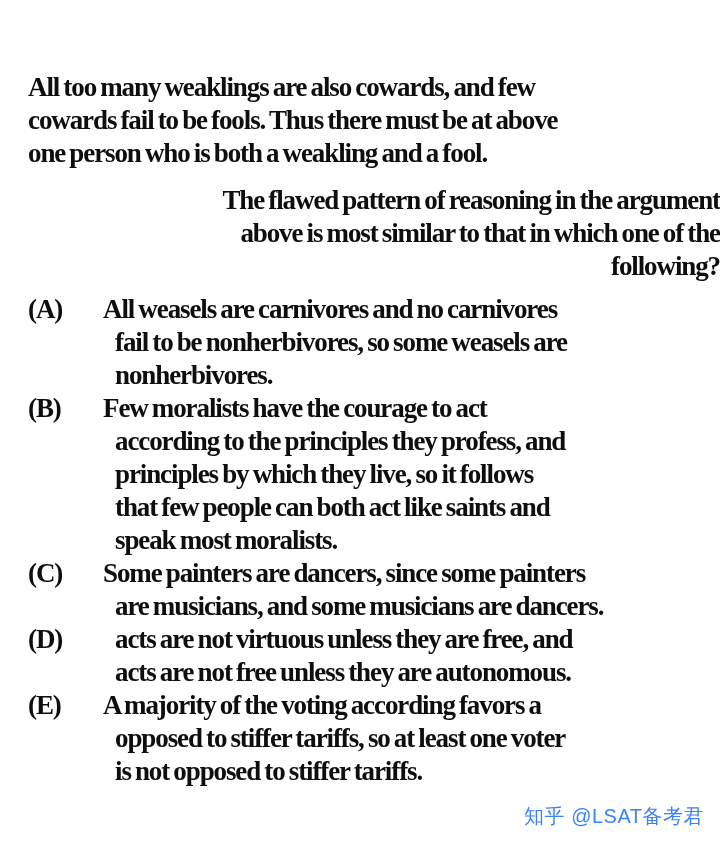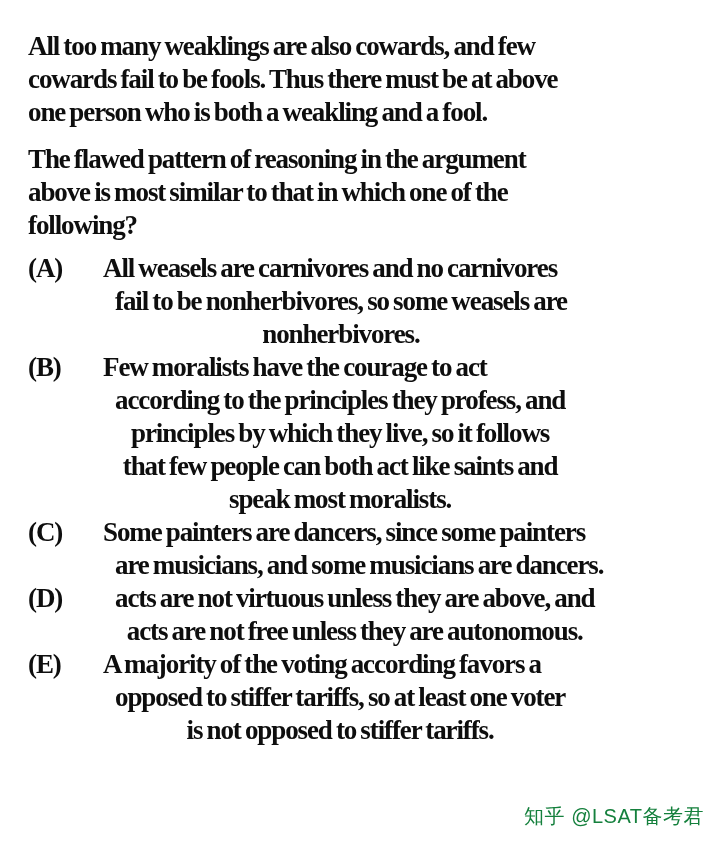--- a/index.html
+++ b/index.html
@@ -11,46 +11,47 @@
     height: 847px;
     background: #ffffff;
     overflow: hidden;
     position: relative;
     font-family: "Liberation Serif", serif;
     font-weight: 700;
     color: #0e0e0e;
   }
   .content {
     padding: 30px 0 16px 28px;
+    margin-top: 41px;
   }
   .line {
     font-size: 27px;
     line-height: 33px;
     white-space: nowrap;
     letter-spacing: -1.1px;
     word-spacing: -1.5px;
   }
   .para-question {
     margin-top: 14px;
+    text-align: right;
   }
   .options {
     margin-top: 10px;
   }
   .option {
     display: flex;
   }
   .opt-label {
     flex: 0 0 75px;
     font-size: 27px;
     line-height: 33px;
     letter-spacing: -1.1px;
   }
   .opt-body .line.cont {
     padding-left: 12px;
-    text-align: center;
   }
   .watermark {
     position: absolute;
     right: 16px;
     bottom: 17px;
     font-family: "Liberation Sans", sans-serif;
     font-weight: 400;
     font-size: 20px;
     letter-spacing: 0.5px;
     color: #c8c8c8;
@@ -97,31 +98,31 @@
         <div class="option">
           <span class="opt-label">(C)</span>
           <div class="opt-body">
             <div class="line">Some painters are dancers, since some painters</div>
             <div class="line cont">are musicians, and some musicians are dancers.</div>
           </div>
         </div>
         <div class="option">
           <span class="opt-label">(D)</span>
           <div class="opt-body">
-            <div class="line cont">acts are not virtuous unless they are above, and</div>
+            <div class="line cont">acts are not virtuous unless they are free, and</div>
             <div class="line cont">acts are not free unless they are autonomous.</div>
           </div>
         </div>
         <div class="option">
           <span class="opt-label">(E)</span>
           <div class="opt-body">
             <div class="line">A majority of the voting according favors a</div>
             <div class="line cont">opposed to stiffer tariffs, so at least one voter</div>
             <div class="line cont">is not opposed to stiffer tariffs.</div>
           </div>
         </div>
       </div>
   </div>
 
-  <div class="watermark" style="color: #15803d;">
+  <div class="watermark" style="color: #3b82f6;">
     <span>知乎 @LSAT备考君</span>
   </div>
 </div>
 
 </body></html>

